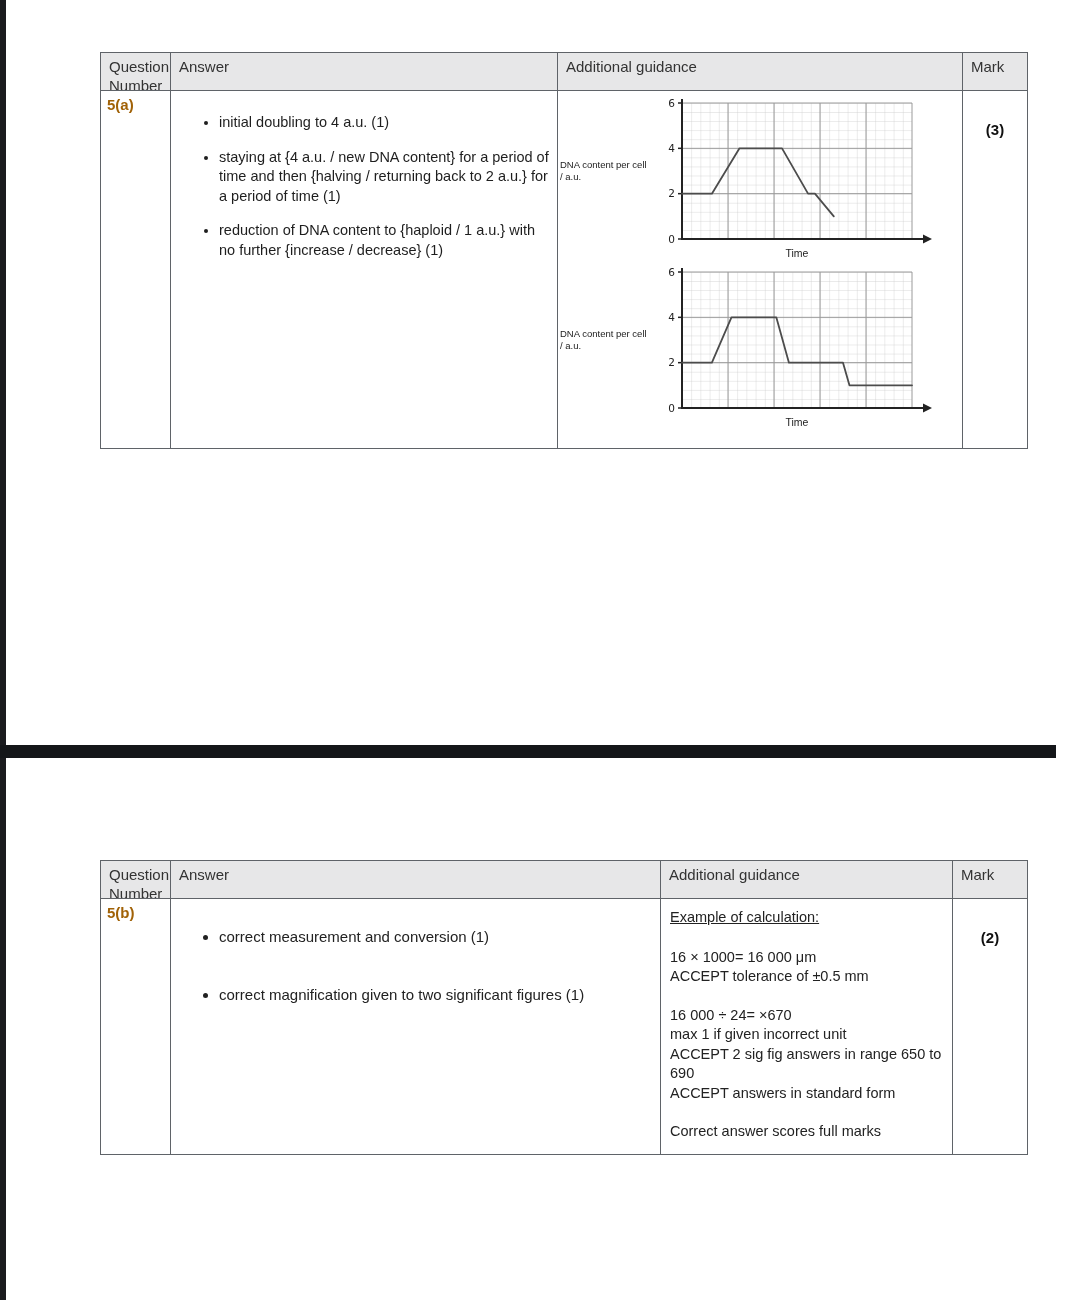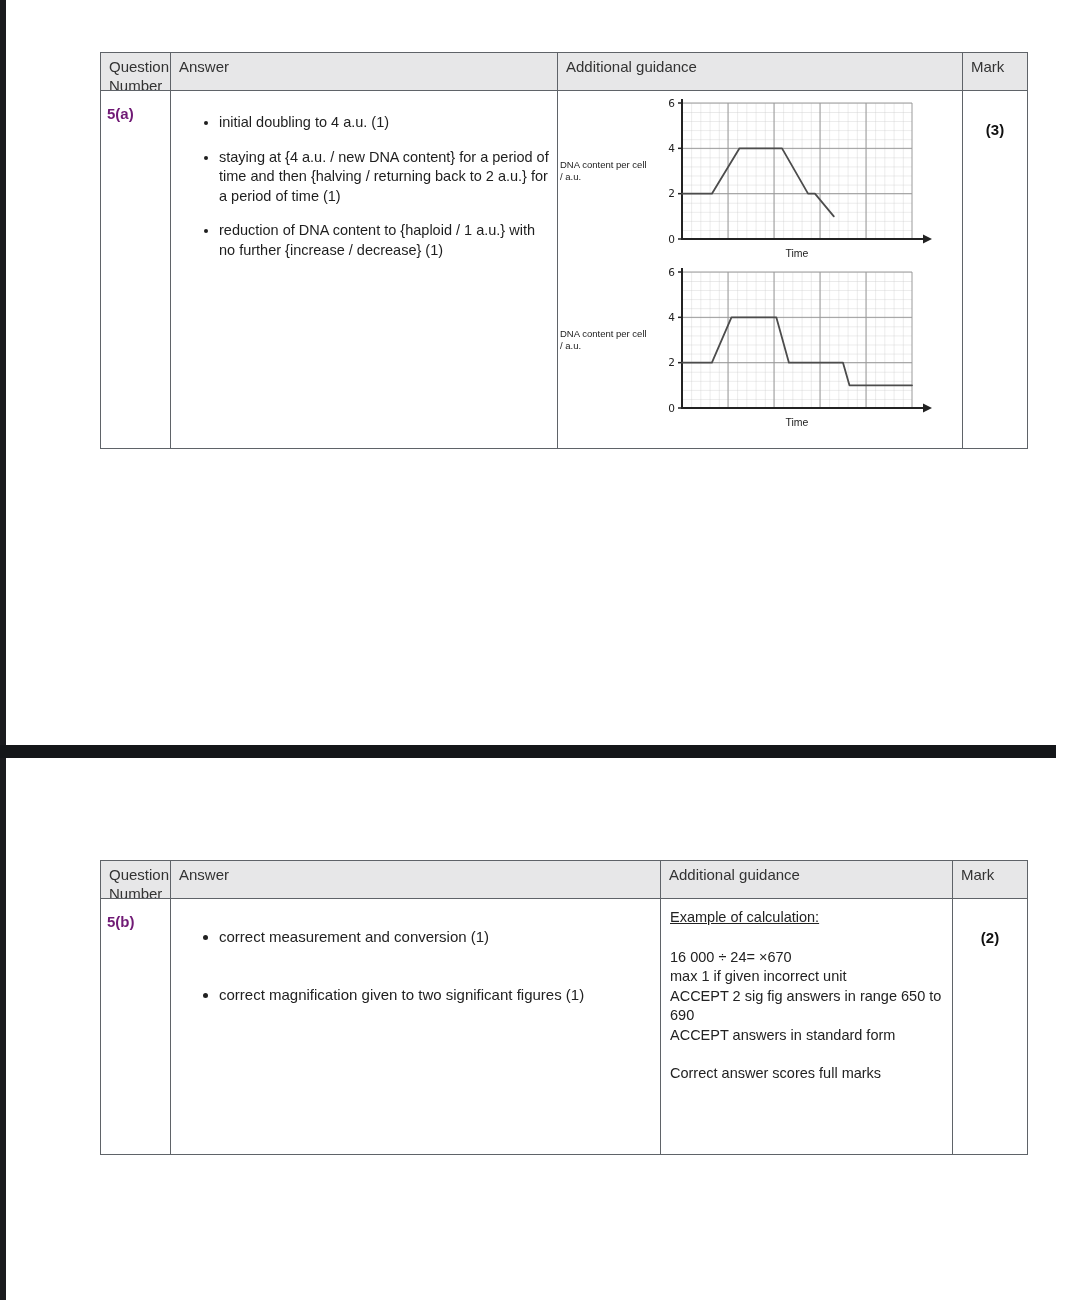--- a/index.html
+++ b/index.html
@@ -10,21 +10,21 @@
 
   .mstable{position:absolute;background:#fff;border:1px solid #5f6368;display:grid;}
   .t-a{left:100px;top:52px;width:926px;height:395px;
        grid-template-columns:70px 387px 405px 1fr;grid-template-rows:38px 1fr;}
   .t-b{left:100px;top:860px;width:926px;height:293px;
        grid-template-columns:70px 490px 292px 1fr;grid-template-rows:38px 1fr;}
   .cell{border-right:1px solid #5f6368;border-bottom:1px solid #5f6368;box-sizing:border-box;overflow:hidden;}
   .lastcol{border-right:none;}
   .bodyrow{border-bottom:none;}
   .hcell{background:#e7e7e8;padding:4px 8px;font-size:15px;line-height:19px;color:#333;}
-  .qcell{padding:14px 6px;font-size:15px;font-weight:bold;color:#701a75;}
+  .qcell{padding:5px 6px;font-size:15px;font-weight:bold;color:#a16207;}
   .markcell{padding-top:30px;text-align:center;font-weight:bold;font-size:15px;color:#111;}
 
   
   .bullets-a{margin:22px 0 0 0;padding-left:48px;font-family:Liberation Sans, sans-serif;}
   .bullets-a li{max-width:334px;font-size:14.5px;line-height:19.5px;color:#1e1e1e;margin-bottom:15px;}
 
   
   .gwrap{padding:5px 0 0 2px;}
   .graph-block{margin-bottom:6px;}
   .graph-row{display:flex;align-items:center;}
@@ -158,20 +158,24 @@
     <div class="cell bodyrow ans-b">
       <ul class="bullets-b">
         <li>correct measurement and conversion (1)</li>
         <li>correct magnification given to two significant figures (1)</li>
       </ul>
     </div>
 
     <div class="cell bodyrow guid-b">
       <p class="g-title">Example of calculation:</p>
       <div class="ggroup">
+        <p>16 × 1000= 16 000 μm</p>
+        <p>ACCEPT tolerance of ±0.5 mm</p>
+      </div>
+      <div class="ggroup">
         <p>16 000 ÷ 24= ×670</p>
         <p>max 1 if given incorrect unit</p>
         <p>ACCEPT 2 sig fig answers in range 650 to 690</p>
         <p>ACCEPT answers in standard form</p>
       </div>
       <div class="ggroup">
         <p>Correct answer scores full marks</p>
       </div>
     </div>
 

